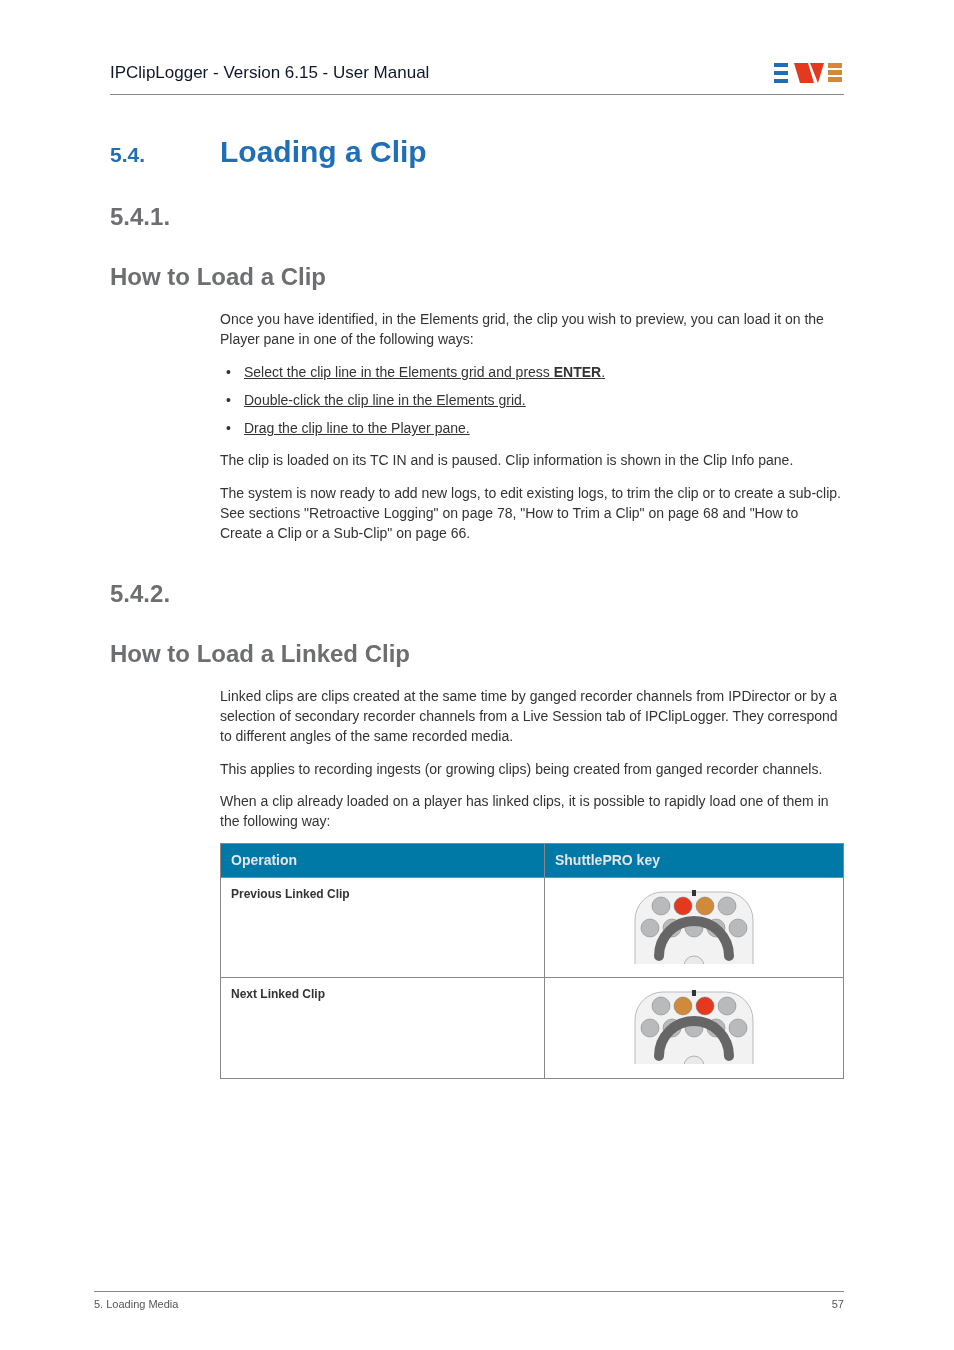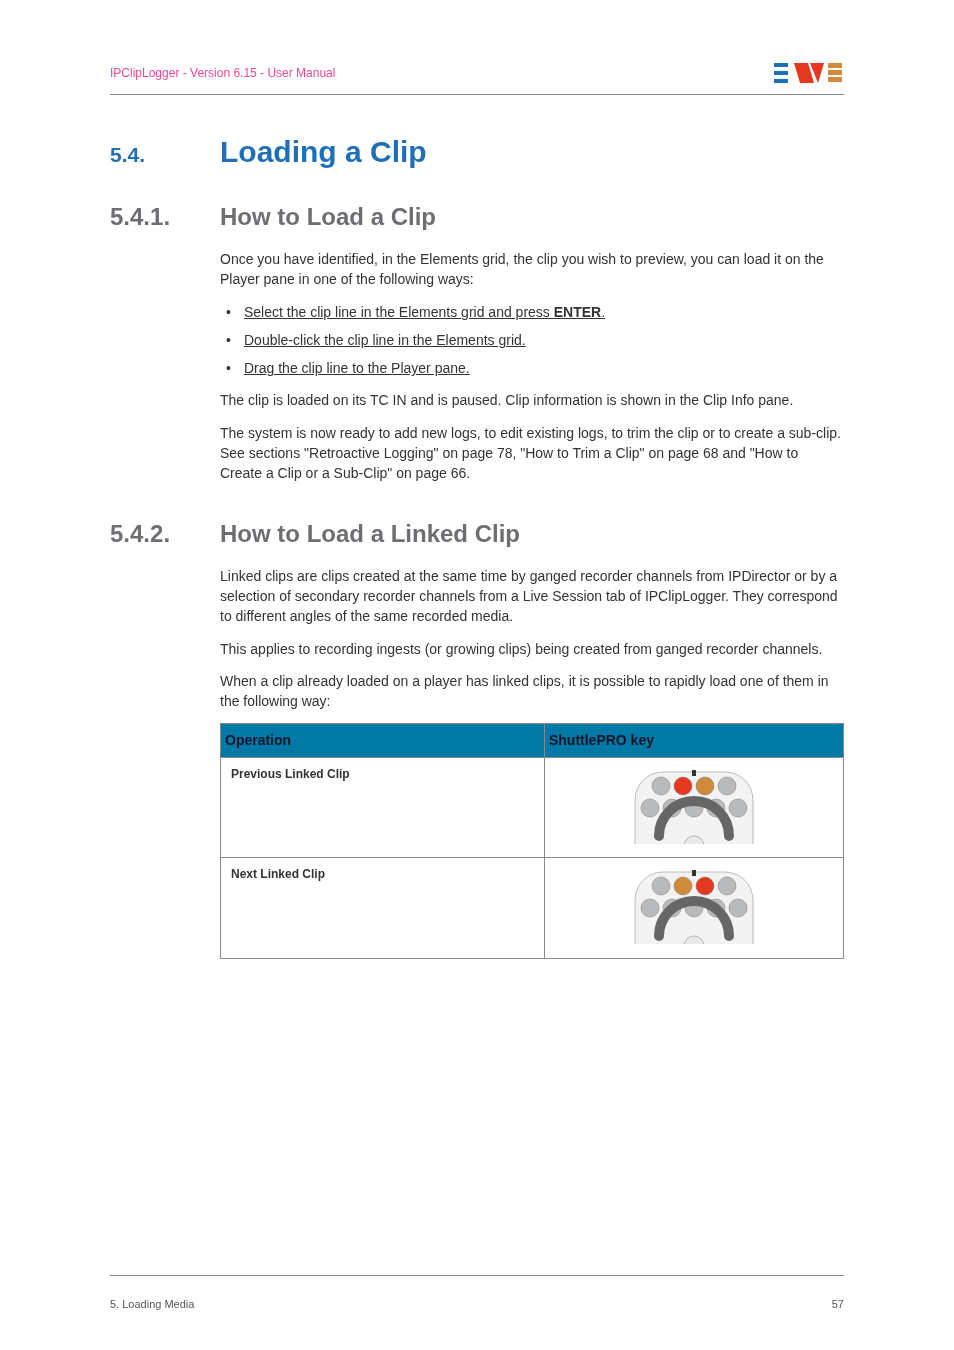--- a/index.html
+++ b/index.html
@@ -12,22 +12,22 @@
     position: relative;
     padding: 60px 110px 40px 110px;
   }
   .header-row {
     display: flex;
     justify-content: space-between;
     align-items: center;
     margin-bottom: 8px;
   }
   .header-text {
-    font-size: 12px;
-    color: #ec4899;
+    font-size: 17px;
+    color: #0f172a;
   }
   .logo svg { display: block; }
   .divider {
     border: none;
     border-top: 1px solid #888;
     margin-bottom: 40px;
   }
   .section {
     display: flex;
     align-items: baseline;
@@ -51,21 +51,21 @@
     color: #6d6e71;
     width: 78px;
     flex-shrink: 0;
   }
   .sec-title-h2 {
     font-size: 24px;
     font-weight: bold;
     color: #6d6e71;
   }
   .h1-block { margin-bottom: 34px; }
-  .h2-block { margin-bottom: 18px; }
+  .h2-block { margin-bottom: 18px; flex-direction: column; }
   .body-col {
     margin-left: 110px;
     font-size: 14px;
     line-height: 1.45;
     color: #333;
   }
   .para { margin-bottom: 12px; }
   .bullet-list {
     list-style: none;
     margin-bottom: 12px;
@@ -83,43 +83,43 @@
     top: 0;
   }
   .bold { font-weight: bold; }
   table.ops {
     border-collapse: collapse;
     width: 100%;
     margin-top: 6px;
   }
   table.ops th {
     background: #0079a6;
-    color: #0f172a;
+    color: #e5e5e5;
     font-weight: bold;
     text-align: left;
-    padding: 6px 4px;
+    padding: 6px 10px;
     border: 1px solid #888;
     font-size: 14px;
   }
   table.ops td {
     border: 1px solid #888;
     padding: 8px 10px;
     vertical-align: top;
     font-size: 12px;
   }
   .op-label { font-weight: bold; }
   .shuttle-cell { text-align: center; padding: 4px; }
   .shuttle { display: inline-block; }
   .footer {
     position: absolute;
     bottom: 40px;
-    left: 110px;
+    left: 94px;
     right: 110px;
     border-top: 1px solid #888;
-    padding-top: 22px;
+    padding-top: 6px;
     display: flex;
     justify-content: space-between;
     font-size: 11px;
     color: #555;
   }
   .gap-lg { margin-bottom: 36px; }
 </style>
 </head>
 <body>
 

